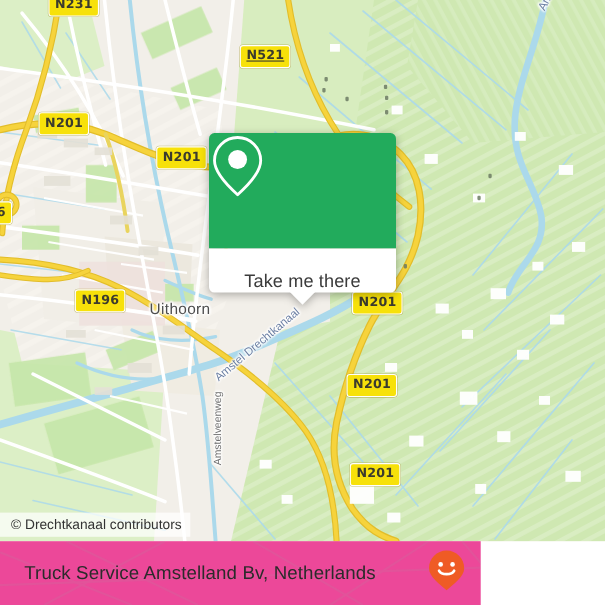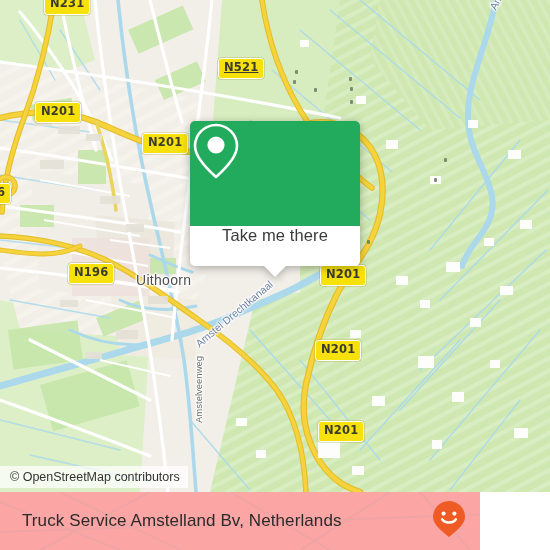--- a/index.html
+++ b/index.html
@@ -64,38 +64,38 @@
   #popup-body{
     background:#22ab5c;
     border-radius:5px 5px 0 0;
     height:105px;
     display:flex;align-items:center;justify-content:center;
   }
   #popup-footer{
     background:#ffffff;
     border-radius:0 0 5px 5px;
     height:40px;
-    display:flex;align-items:flex-start;justify-content:center;
+    display:flex;align-items:flex-end;justify-content:center;
     position:relative;
   }
   #popup-footer-label{
     font-size:16.5px;color:#3b3b3b;letter-spacing:.1px;
   }
   #popup-tail{
     position:absolute;left:50%;bottom:-11px;margin-left:-12px;
     width:0;height:0;
     border-left:12px solid transparent;
     border-right:12px solid transparent;
     border-top:12px solid #ffffff;
   }
 
   
   #footer{
-    position:absolute;left:0;top:492px;width:480px;height:58px;
-    background:#fca5a5;
+    position:absolute;left:0;top:492px;width:437px;height:58px;
+    background:#ec4899;
     display:flex;align-items:center;
     overflow:hidden;
   }
   #footer-ghost{
     position:absolute;left:0;top:0;width:550px;height:58px;opacity:.12;
   }
   #footer-title{
     position:relative;
     margin-left:22px;
     font-size:17px;color:#2b2b2b;
@@ -316,21 +316,21 @@
 
     <div class="maplabel place-label" style="left:136px;top:272px;">Uithoorn</div>
 
     <div class="maplabel water-label" style="left:487px;top:6px;transform:rotate(-62deg);transform-origin:left top;">Amstel</div>
 
     <div class="maplabel water-label" style="left:193px;top:340px;transform:rotate(-40deg);transform-origin:left top;">Amstel Drechtkanaal</div>
 
     <div class="maplabel street-label" style="left:193px;top:423px;transform:rotate(-90deg);transform-origin:left top;">Amstelveenweg</div>
 
     <div class="shield" style="left:44px;top:-6px;">N231</div>
-    <div class="shield" style="left:218px;top:58px;text-decoration:underline;">N521</div>
+    <div class="shield" style="left:218px;top:41px;text-decoration:underline;">N521</div>
     <div class="shield" style="left:35px;top:102px;">N201</div>
     <div class="shield" style="left:142px;top:133px;">N201</div>
     <div class="shield" style="left:68px;top:231px;margin-top:32px;">N196</div>
     <div class="shield" style="left:320px;top:265px;">N201</div>
     <div class="shield" style="left:315px;top:340px;">N201</div>
     <div class="shield" style="left:318px;top:421px;">N201</div>
     <div class="shield" style="left:-9px;top:183px;">6</div>
 
     <div id="popup">
       <div id="popup-body">
@@ -340,21 +340,21 @@
             <circle cx="26" cy="24" r="8.6" fill="#ffffff"></circle>
           </svg>
         </span>
       </div>
       <div id="popup-footer">
         <span id="popup-footer-label">Take me there</span>
         <span id="popup-tail"></span>
       </div>
     </div>
 
-    <div id="attribution">© OpenStreetMap contributors</div>
+    <div id="attribution">© Drechtkanaal contributors</div>
   </div>
 
   <div id="footer">
     <svg id="footer-ghost" viewBox="0 0 550 58">
       <g stroke="#9aa0a6" fill="none" stroke-width="2">
         <path d="M0,10 L120,58"></path>
           <path d="M60,0 L180,58"></path>
           <path d="M150,0 L40,58"></path>
         <path d="M230,0 L330,58"></path>
           <path d="M300,58 L390,0"></path>

